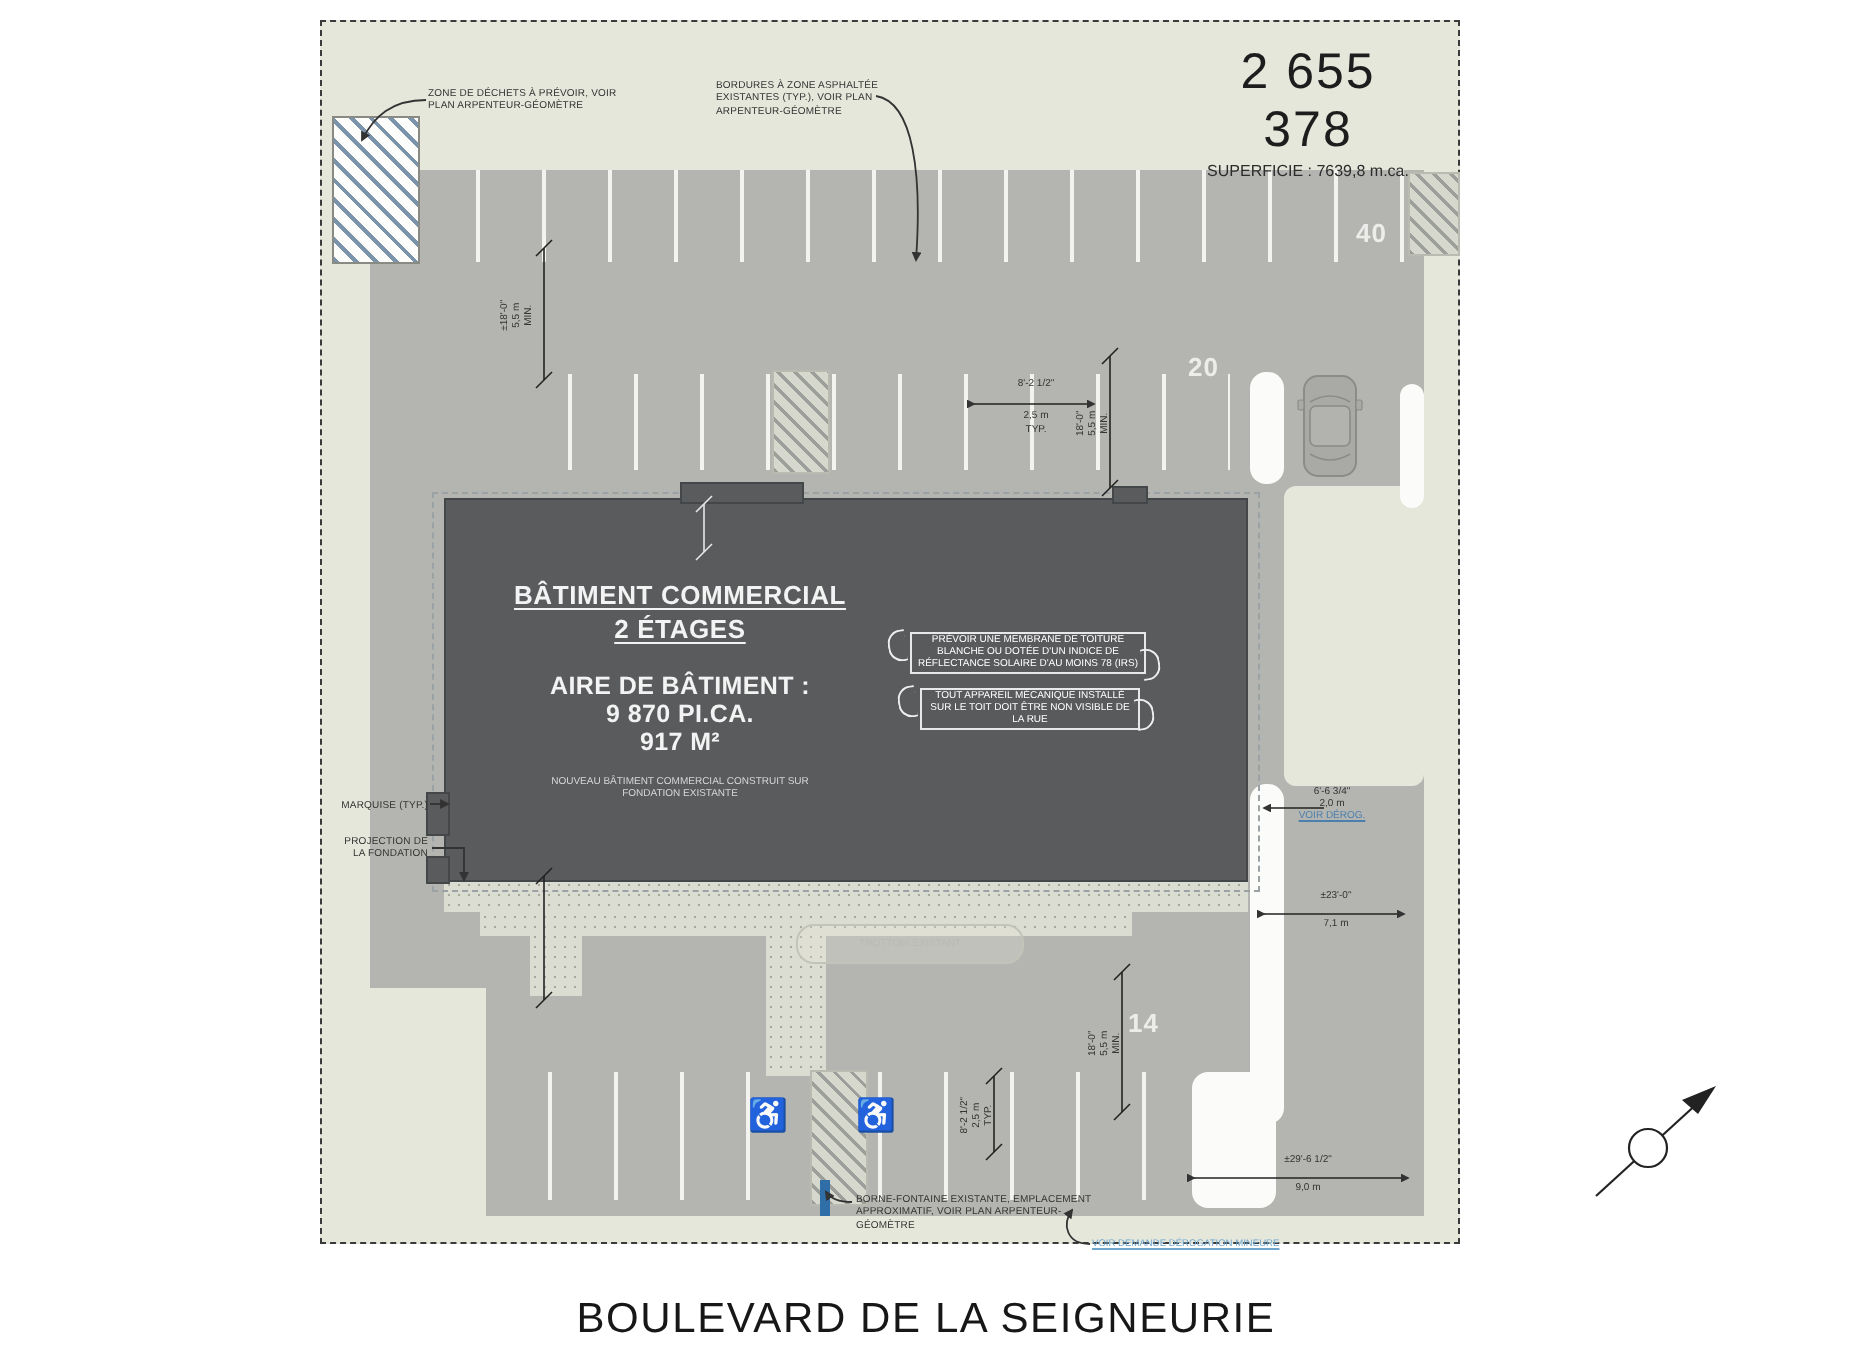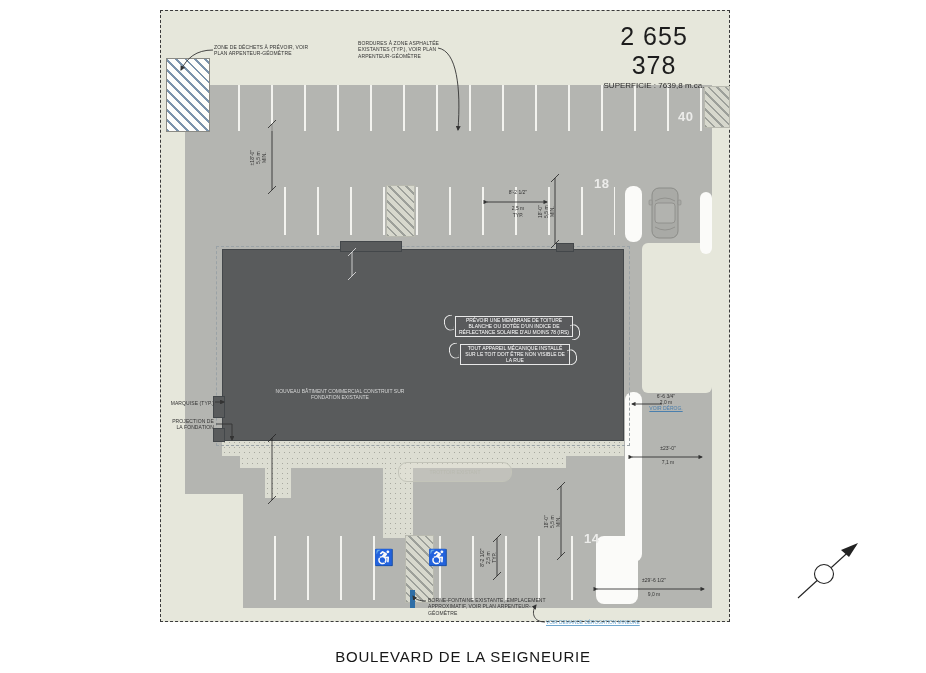--- a/index.html
+++ b/index.html
@@ -27,21 +27,21 @@
   .carcL{border-right:none;border-radius:7px 0 0 7px;transform:rotate(-8deg);}
   .carcR{border-left:none;border-radius:0 7px 7px 0;transform:rotate(-8deg);}
   .pcount{z-index:6;color:#ececea;font-size:13px;font-weight:600;letter-spacing:.5px;}
   .ann{z-index:7;font-size:5px;line-height:1.25;color:#333;letter-spacing:.1px;}
   .dimtext{position:absolute;z-index:7;font-size:5px;line-height:1.15;color:#333;text-align:center;white-space:nowrap;}
   .rot{transform:rotate(-90deg);}
   .blue-ul{color:#4a7fae;text-decoration:underline;}
   .lotblock{z-index:7;text-align:center;color:#1d1d1d;}
   .lotnum{font-size:25px;letter-spacing:1px;font-weight:400;}
   .lotsup{font-size:8px;margin-top:1px;color:#2c2c2c;}
-  .street{z-index:7;left:0;top:648px;width:926px;text-align:center;font-size:15px;letter-spacing:.8px;color:#171717;font-weight:500;}
+  .street{z-index:7;left:0;top:648px;width:926px;text-align:center;font-size:21px;letter-spacing:.8px;color:#171717;font-weight:500;}
   .hcp{z-index:5;color:#fff;font-size:16px;}
   .bluetick{z-index:7;background:#2f6ea6;}
   .derog{z-index:8;font-size:4.8px;color:#6fa7cf;text-decoration:underline;white-space:nowrap;}
   svg.overlay{position:absolute;left:0;top:0;z-index:8;pointer-events:none;}
   .walklabel{z-index:4;border:1px solid #c3c4b9;border-radius:9px;color:#b9bab0;font-size:5px;text-align:center;line-height:18px;background:rgba(230,231,219,.25);}
 </style>
 </head>
 <body>
 
 <div class="canvas">
@@ -77,32 +77,39 @@
   <div class="abs walk" style="left:383px;top:456px;width:30px;height:82px;"></div>
   <div class="abs walklabel" style="left:398px;top:462px;width:112px;height:18px;">TROTTOIR EXISTANT</div>
 
   <div class="abs found-dash" style="left:216px;top:246px;width:412px;height:198px;"></div>
   <div class="abs building" style="left:222px;top:249px;width:400px;height:190px;"></div>
   <div class="abs bump" style="left:340px;top:241px;width:60px;height:9px;"></div>
   <div class="abs bump" style="left:556px;top:243px;width:16px;height:7px;"></div>
   <div class="abs bump" style="left:213px;top:396px;width:10px;height:20px;"></div>
   <div class="abs bump" style="left:213px;top:428px;width:10px;height:12px;"></div>
 
+  <div class="abs btxt" style="left:240px;top:290px;width:200px;">
+    <div class="btitle">BÂTIMENT COMMERCIAL</div>
+    <div class="btitle" style="margin-top:2px;">2 ÉTAGES</div>
+    <div class="barea" style="margin-top:14px;">AIRE DE BÂTIMENT :</div>
+    <div class="barea">9 870 PI.CA.</div>
+    <div class="barea">917 M²</div>
+  </div>
   <div class="abs btxt bfoot" style="left:275px;top:388px;width:130px;">NOUVEAU BÂTIMENT COMMERCIAL CONSTRUIT SUR FONDATION EXISTANTE</div>
 
   <div class="abs notebox" style="left:455px;top:316px;width:112px;">PRÉVOIR UNE MEMBRANE DE TOITURE BLANCHE OU DOTÉE D'UN INDICE DE RÉFLECTANCE SOLAIRE D'AU MOINS 78 (IRS)</div>
   <div class="abs notebox" style="left:460px;top:344px;width:104px;">TOUT APPAREIL MÉCANIQUE INSTALLÉ SUR LE TOIT DOIT ÊTRE NON VISIBLE DE LA RUE</div>
   <div class="abs carc carcL" style="left:444px;top:315px;"></div>
   <div class="abs carc carcR" style="left:571px;top:324px;"></div>
   <div class="abs carc carcL" style="left:449px;top:343px;"></div>
   <div class="abs carc carcR" style="left:568px;top:349px;"></div>
 
   <div class="abs pcount" style="left:678px;top:109px;">40</div>
-  <div class="abs pcount" style="left:594px;top:176px;">18</div>
-  <div class="abs pcount" style="left:564px;top:531px;margin-left:20px;">14</div>
+  <div class="abs pcount" style="left:594px;top:176px;">20</div>
+  <div class="abs pcount" style="left:564px;top:504px;">14</div>
 
   <div class="abs hcp" style="left:374px;top:548px;">♿</div>
   <div class="abs hcp" style="left:428px;top:548px;">♿</div>
 
   <div class="abs ann" style="left:214px;top:44px;width:98px;">ZONE DE DÉCHETS À PRÉVOIR, VOIR PLAN ARPENTEUR-GÉOMÈTRE</div>
   <div class="abs ann" style="left:358px;top:40px;width:96px;">BORDURES À ZONE ASPHALTÉE EXISTANTES (TYP.), VOIR PLAN ARPENTEUR-GÉOMÈTRE</div>
   <div class="abs ann" style="left:168px;top:400px;width:46px;text-align:right;">MARQUISE (TYP.)</div>
   <div class="abs ann" style="left:166px;top:418px;width:48px;text-align:right;">PROJECTION DE LA FONDATION</div>
   <div class="abs ann" style="left:428px;top:597px;width:122px;">BORNE-FONTAINE EXISTANTE, EMPLACEMENT APPROXIMATIF, VOIR PLAN ARPENTEUR-GÉOMÈTRE</div>
   <div class="abs bluetick" style="left:410px;top:590px;width:5px;height:18px;"></div>

